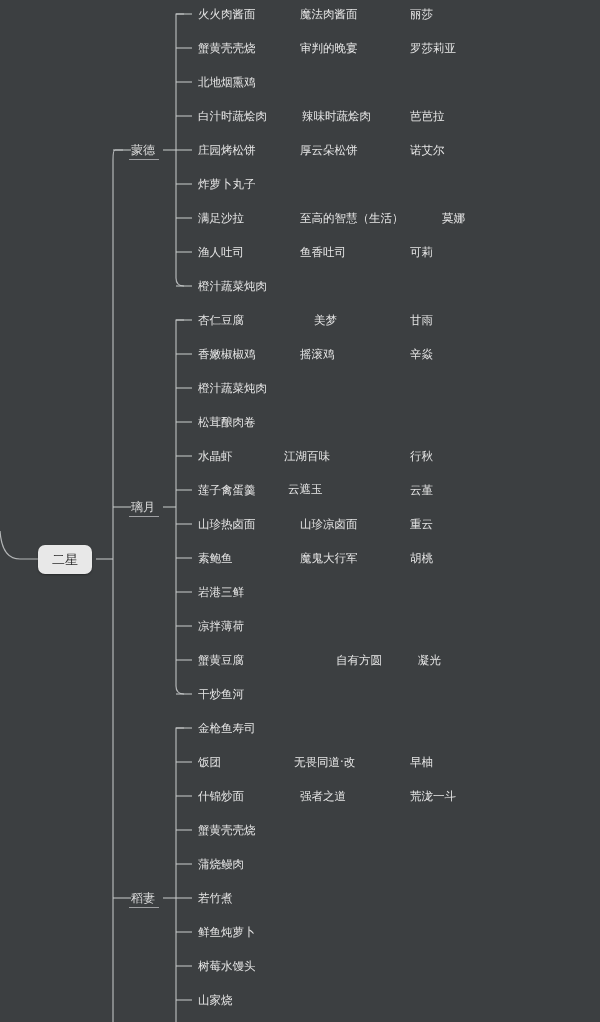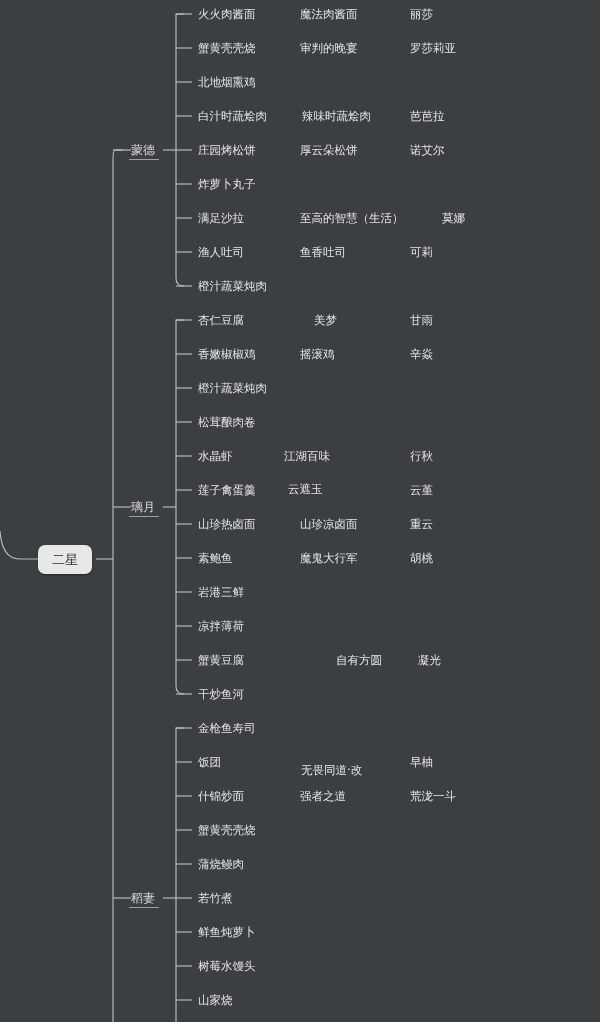--- a/index.html
+++ b/index.html
@@ -224,21 +224,21 @@
       <div class="underline"></div>
     </div>
     <div class="branch-label" style="left: 131px; top: 501px;">璃月</div>
     <div style="position: absolute; left: 129px; top: 516px; width: 30px; height: 1px; background: rgb(201, 203, 205); opacity: 0.7;"></div>
     <div class="topic-row" style="left: 198px; top: 719px;">
       <span class="cell c0">金枪鱼寿司</span>
       <div class="underline"></div>
     </div>
     <div class="topic-row" style="left: 198px; top: 753px;">
       <span class="cell c0">饭团</span>
-      <span class="cell" style="left: 103px; margin-top: 8px;">无畏同道·改</span>
+      <span class="cell" style="left: 96px;">无畏同道·改</span>
       <span class="cell" style="left: 212px;">早柚</span>
       <div class="underline"></div>
     </div>
     <div class="topic-row" style="left: 198px; top: 787px;">
       <span class="cell c0">什锦炒面</span>
       <span class="cell" style="left: 102px;">强者之道</span>
       <span class="cell" style="left: 212px;">荒泷一斗</span>
       <div class="underline"></div>
     </div>
     <div class="topic-row" style="left: 198px; top: 821px;">

